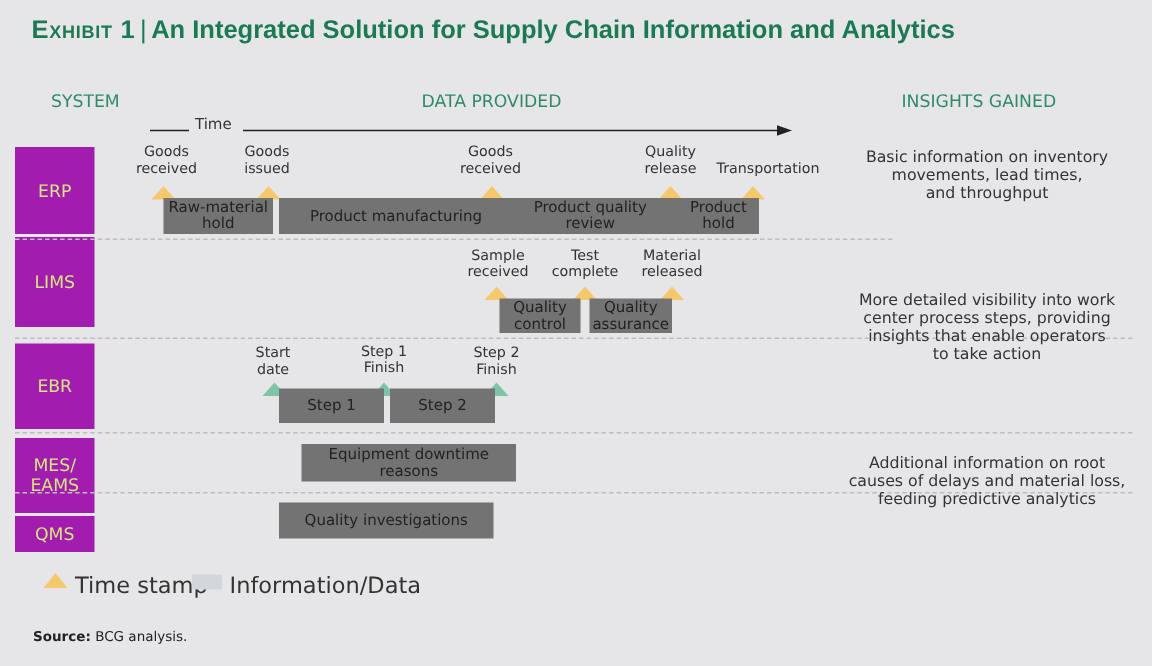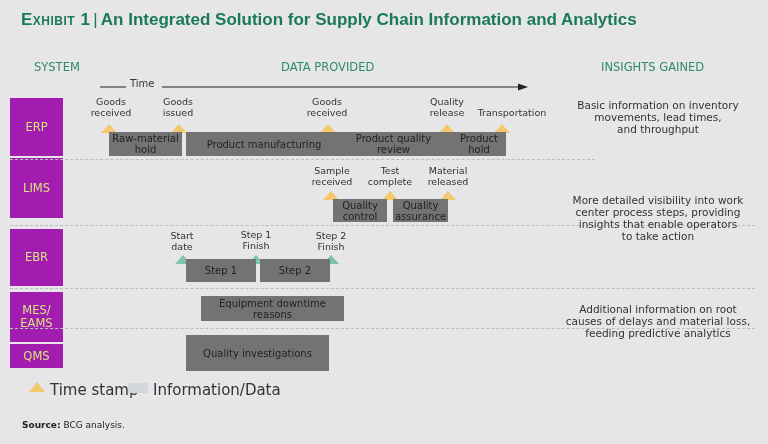--- a/index.html
+++ b/index.html
@@ -119,21 +119,21 @@
 <div class="abs lbl pre" style="left:331px; top:231px;">Step 2
 Finish</div>
 <div class="abs tri g" style="left:331px; top:255px;"></div>
 
 <div class="abs info" style="left:186px; top:259px; width:70px; height:23px;">Step 1</div>
 <div class="abs info" style="left:260px; top:259px; width:70px; height:23px;">Step 2</div>
 
 <div class="abs info pre" style="left:186px; top:296px; width:143px; height:25px;margin-left:15px;">Equipment downtime
 reasons</div>
 
-<div class="abs info" style="left:186px; top:335px; width:143px; height:36px;">Quality investigations</div>
+<div class="abs info" style="left:186px; top:335px; width:143px; height:24px;">Quality investigations</div>
 
 <div class="abs insight pre" style="left:548px; top:99px;">Basic information on inventory
 movements, lead times,
 and throughput</div>
 <div class="abs insight pre" style="left:548px; top:194px;">More detailed visibility into work
 center process steps, providing
 insights that enable operators
 to take action</div>
 <div class="abs insight pre" style="left:548px; top:303px;">Additional information on root
 causes of delays and material loss,

